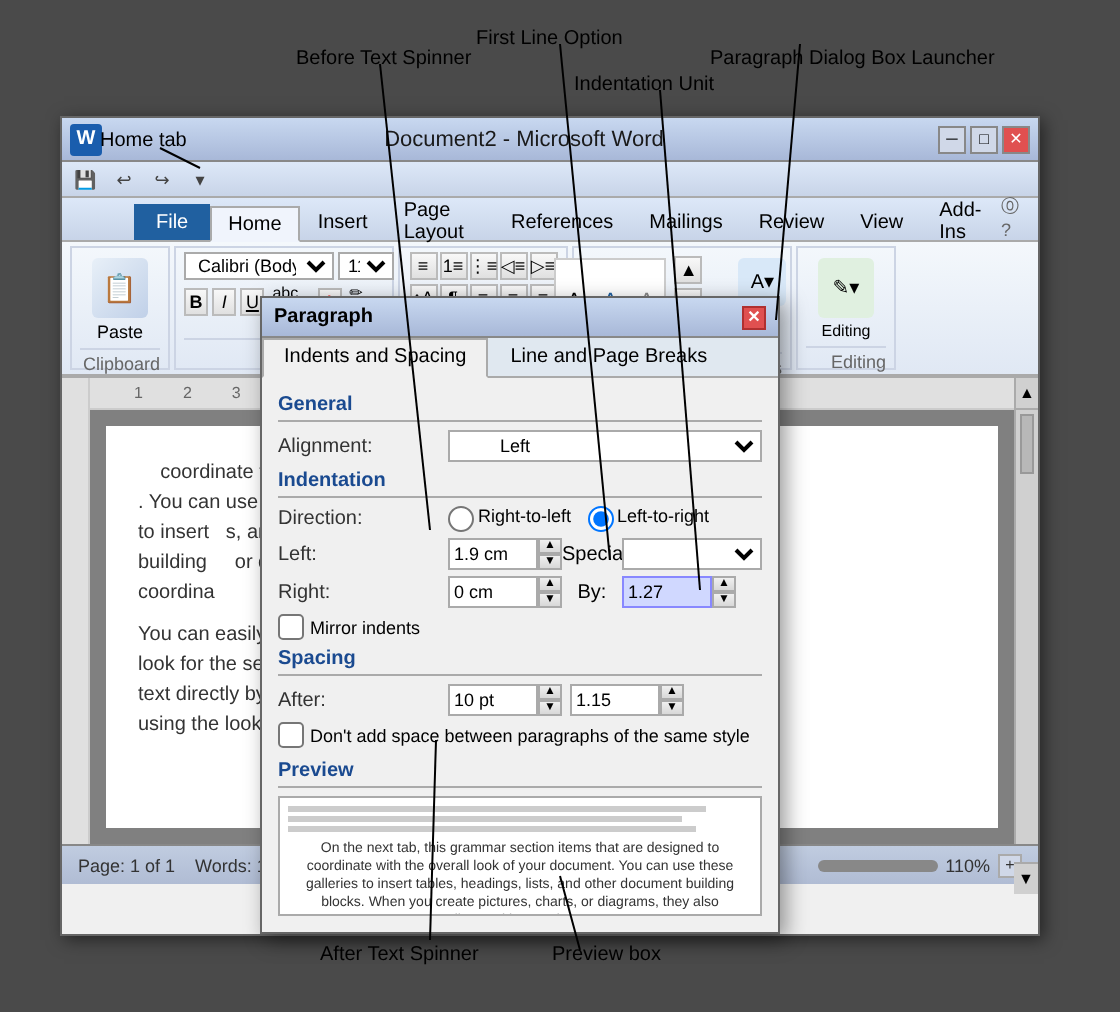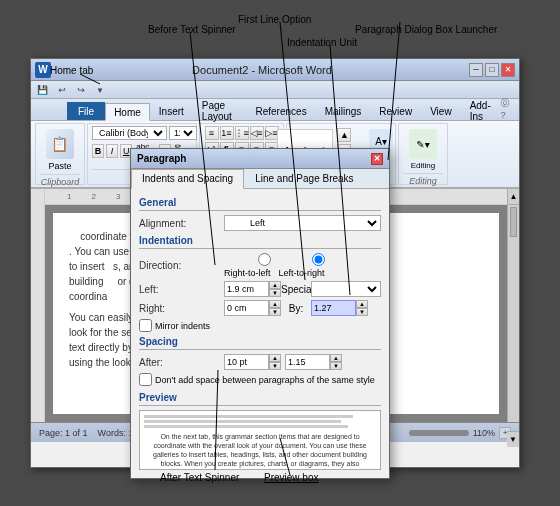--- a/index.html
+++ b/index.html
@@ -142,22 +142,21 @@
       align-items: center;
       min-width: 50px;
     }
     .ribbon-group-label {
       font-size: 9px;
       color: #666;
       margin-top: auto;
       padding-top: 2px;
       border-top: 1px solid #ccd4e4;
       width: 100%;
-      text-align: center;
-      font-style: italic;
+      text-align: right;
     }
     .ribbon-group-content {
       display: flex;
       gap: 2px;
       flex: 1;
       align-items: center;
     }
     .rb-btn {
       display: flex;
       flex-direction: column;
@@ -382,24 +381,23 @@
       flex: 1;
       padding-left: 21px;
     }
     .form-radio-group {
       display: flex;
       gap: 8px;
       align-items: center;
     }
     .form-radio {
       display: flex;
-      align-items: flex-end;
+      align-items: flex-start;
       gap: 2px;
       font-size: 9px;
-      flex-direction: column;
     }
     .spinner-group {
       display: flex;
       align-items: center;
     }
     .spinner-input {
       width: 45px;
       height: 16px;
       font-size: 9px;
       border: 1px solid #aaa;
@@ -815,14 +813,14 @@
   <div class="ann-label" style="top:24px;left:148px;">Before Text Spinner</div>
 
   <div class="ann-label" style="top:14px;left:238px;">First Line Option</div>
 
   <div class="ann-label" style="top:37px;left:287px;">Indentation Unit</div>
 
   <div class="ann-label" style="top:24px;left:355px;">Paragraph Dialog Box Launcher</div>
 
   <div class="ann-label" style="top:472px;left:160px;">After Text Spinner</div>
 
-  <div class="ann-label" style="top:472px;left:264px;text-decoration:underline;">Preview box</div>
+  <div class="ann-label" style="top:472px;left:276px;">Preview box</div>
 </div>
 
 </body></html>

